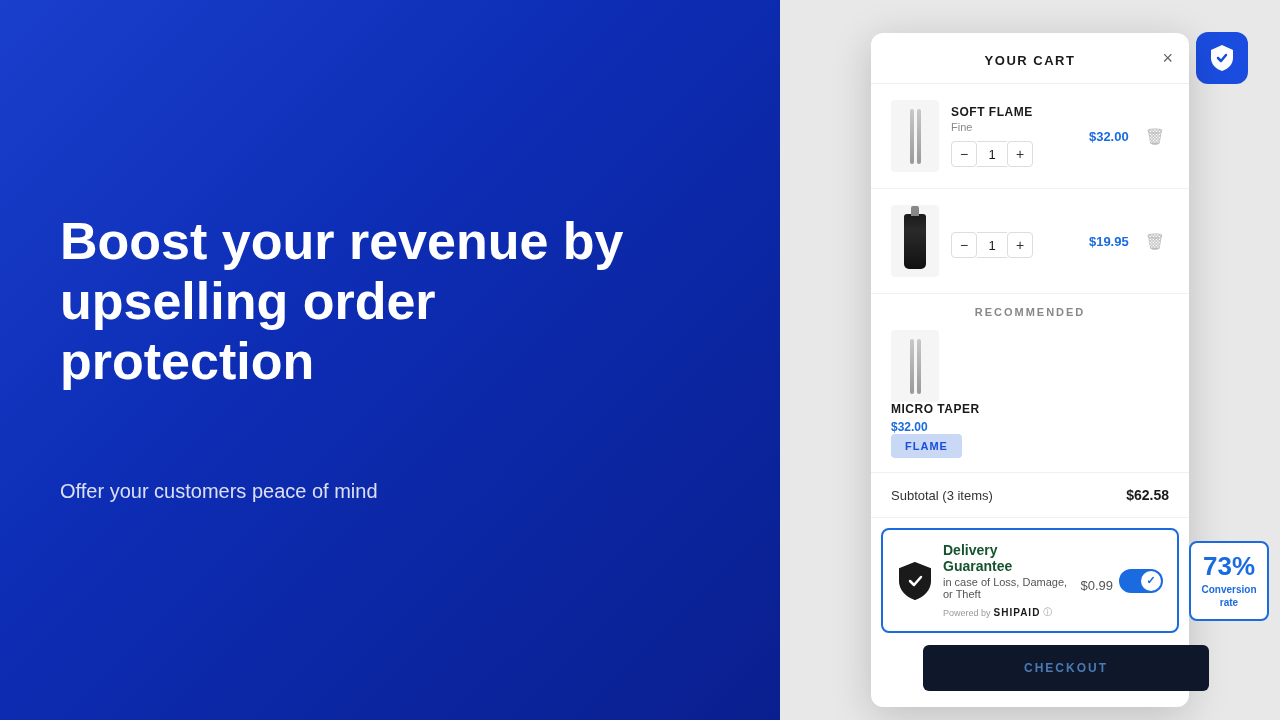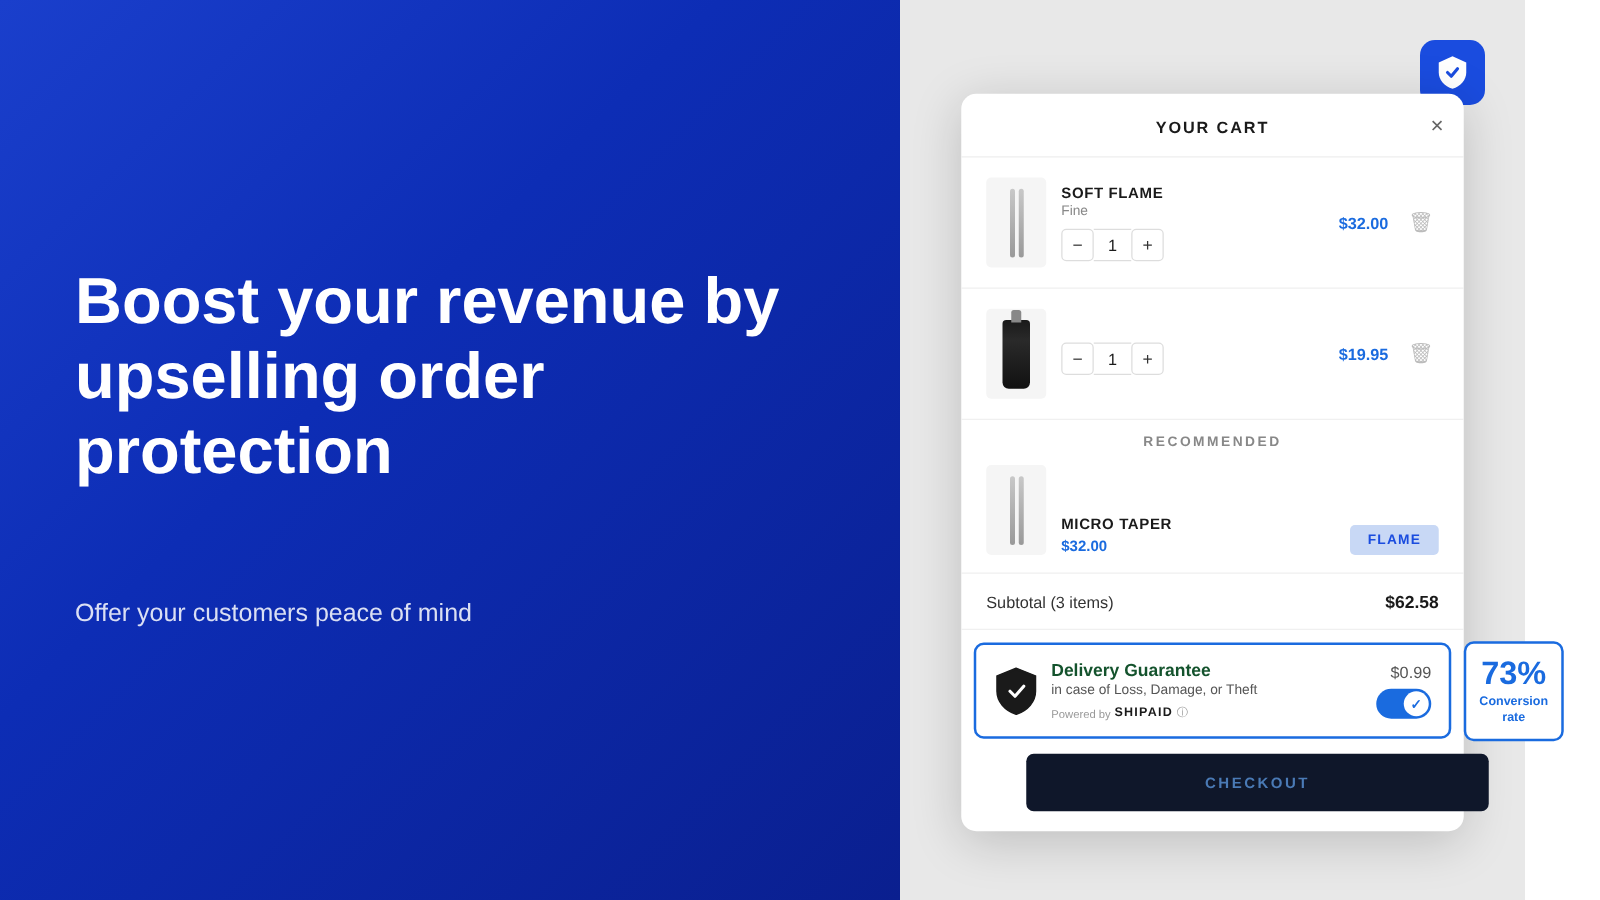--- a/index.html
+++ b/index.html
@@ -6,21 +6,21 @@
     body {
       width: 1280px;
       height: 720px;
       overflow: hidden;
       font-family: -apple-system, BlinkMacSystemFont, 'Segoe UI', sans-serif;
       display: flex;
     }
 
     
     .left-panel {
-      width: 720px;
+      width: 780px;
       height: 720px;
       background: linear-gradient(135deg, #1a3fcc 0%, #0d2db5 40%, #0a1f8f 100%);
       position: relative;
       display: flex;
       flex-direction: column;
       justify-content: center;
       padding: 60px 60px;
     }
 
     .headline {
@@ -64,21 +64,21 @@
       justify-content: center;
     }
 
     .logo-badge svg {
       width: 32px;
       height: 32px;
     }
 
     
     .cart-modal {
-      width: 402px;
+      width: 318px;
       background: #ffffff;
       border-radius: 12px;
       box-shadow: 0 8px 40px rgba(0,0,0,0.18);
       overflow: visible;
       position: relative;
       margin-top: 20px;
     }
 
     .cart-header {
       padding: 18px 20px 14px;
@@ -236,23 +236,23 @@
       font-size: 11px;
       font-weight: 700;
       letter-spacing: 2px;
       color: #888;
       text-align: center;
       margin-bottom: 12px;
     }
 
     .recommended-item {
       display: flex;
-      align-items: flex-end;
+      align-items: flex-start;
       padding-bottom: 14px;
-      gap: 12px;
+      flex-direction: column;
     }
 
     .grit-btn {
       background: #c8d8f5;
       color: #1a4cdf;
       border: none;
       border-radius: 4px;
       padding: 6px 14px;
       font-size: 11px;
       font-weight: 700;
@@ -344,21 +344,21 @@
 
     .shipaid-text {
       font-weight: 900;
       font-size: 10px;
       letter-spacing: 1px;
       color: #1a1a1a;
     }
 
     .dg-right {
       display: flex;
-      flex-direction: column;
+      flex-direction: row;
       align-items: flex-end;
       gap: 6px;
     }
 
     .dg-price {
       font-size: 13px;
       color: #555;
     }
 
     

